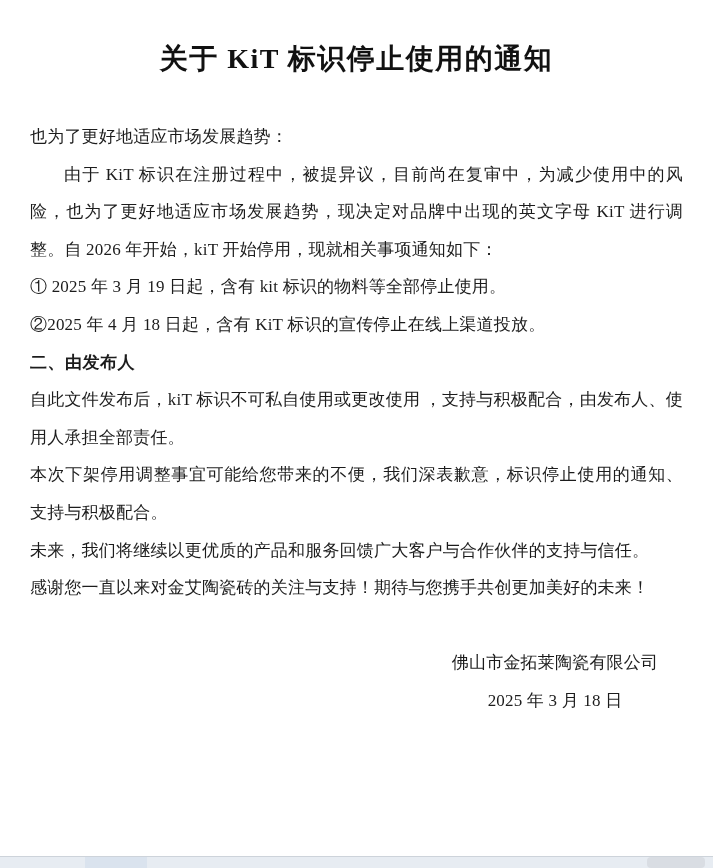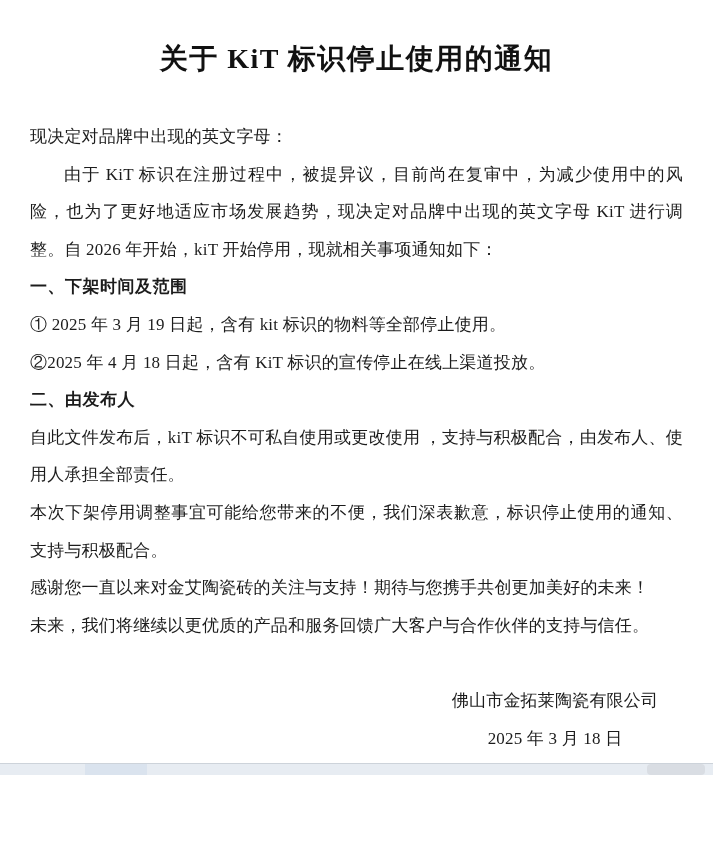--- a/index.html
+++ b/index.html
@@ -3,21 +3,21 @@
 <meta charset="utf-8">
 <style>
   html, body {
     margin: 0;
     padding: 0;
     background: #ffffff;
   }
   .page {
     position: relative;
     width: 713px;
-    height: 775px;
+    height: 868px;
     background: #ffffff;
     overflow: hidden;
     font-family: "Liberation Serif", "DejaVu Serif", serif;
     color: #1c1c1c;
   }
   .title {
     margin: 0;
     padding-top: 42px;
     text-align: center;
     font-size: 28px;
@@ -85,39 +85,38 @@
 </style>
 </head>
 <body>
 
 <div class="page">
 
   <h1 class="title">关于 KiT 标识停止使用的通知</h1>
 
   <div class="content">
 
-    <p class="salutation">现决定对品牌中出现的英文字母：</p>
+    <p class="salutation">也为了更好地适应市场发展趋势：</p>
 
     <p class="indent">由于 KiT 标识在注册过程中，被提异议，目前尚在复审中，为减少使用中的风险，也为了更好地适应市场发展趋势，现决定对品牌中出现的英文字母 KiT 进行调整。自 2026 年开始，kiT 开始停用，现就相关事项通知如下：</p>
 
-    <p class="heading">一、下架时间及范围</p>
 
     <p>① 2025 年 3 月 19 日起，含有 kit 标识的物料等全部停止使用。</p>
 
     <p>②2025 年 4 月 18 日起，含有 KiT 标识的宣传停止在线上渠道投放。</p>
 
     <p class="heading">二、由发布人</p>
 
     <p>自此文件发布后，kiT 标识不可私自使用或更改使用 ，支持与积极配合，由发布人、使用人承担全部责任。</p>
 
     <p>本次下架停用调整事宜可能给您带来的不便，我们深表歉意，标识停止使用的通知、支持与积极配合。</p>
 
+    <p>未来，我们将继续以更优质的产品和服务回馈广大客户与合作伙伴的支持与信任。</p>
+
     <p>感谢您一直以来对金艾陶瓷砖的关注与支持！期待与您携手共创更加美好的未来！</p>
-
-    <p>未来，我们将继续以更优质的产品和服务回馈广大客户与合作伙伴的支持与信任。</p>
 
     <div class="signature">
       <p>佛山市金拓莱陶瓷有限公司</p>
       <p>2025 年 3 月 18 日</p>
     </div>
 
   </div>
 
   <div class="bottom-bar">
     <div class="bar-segment-left"></div>

